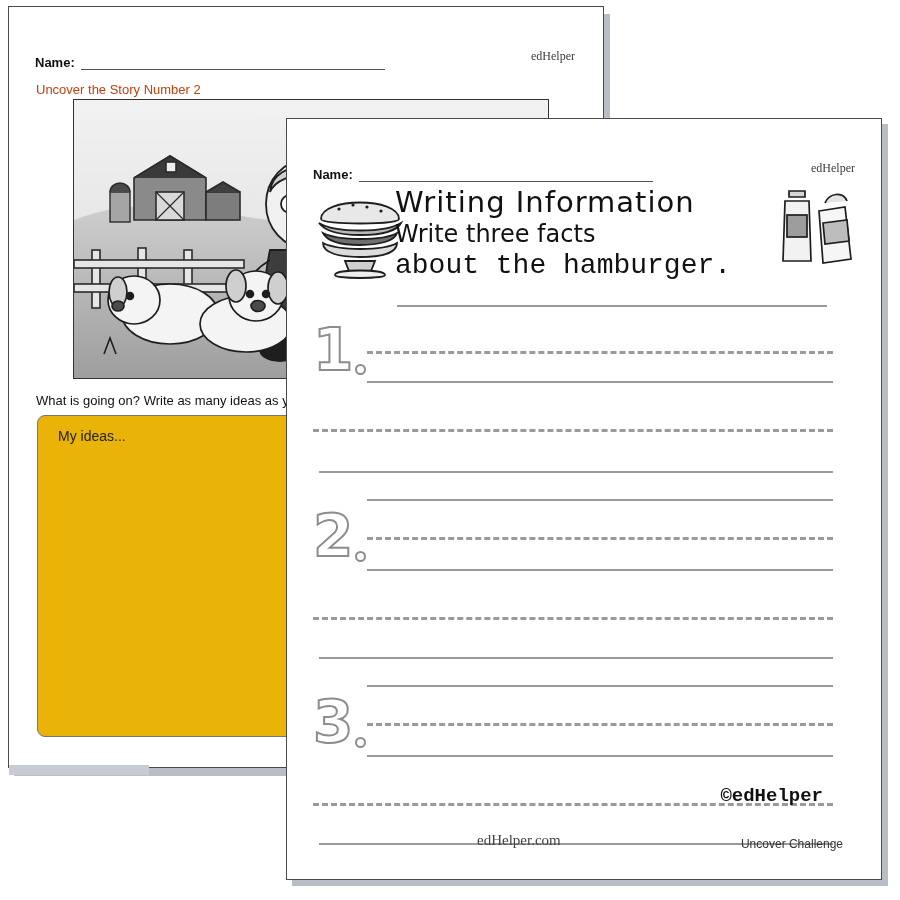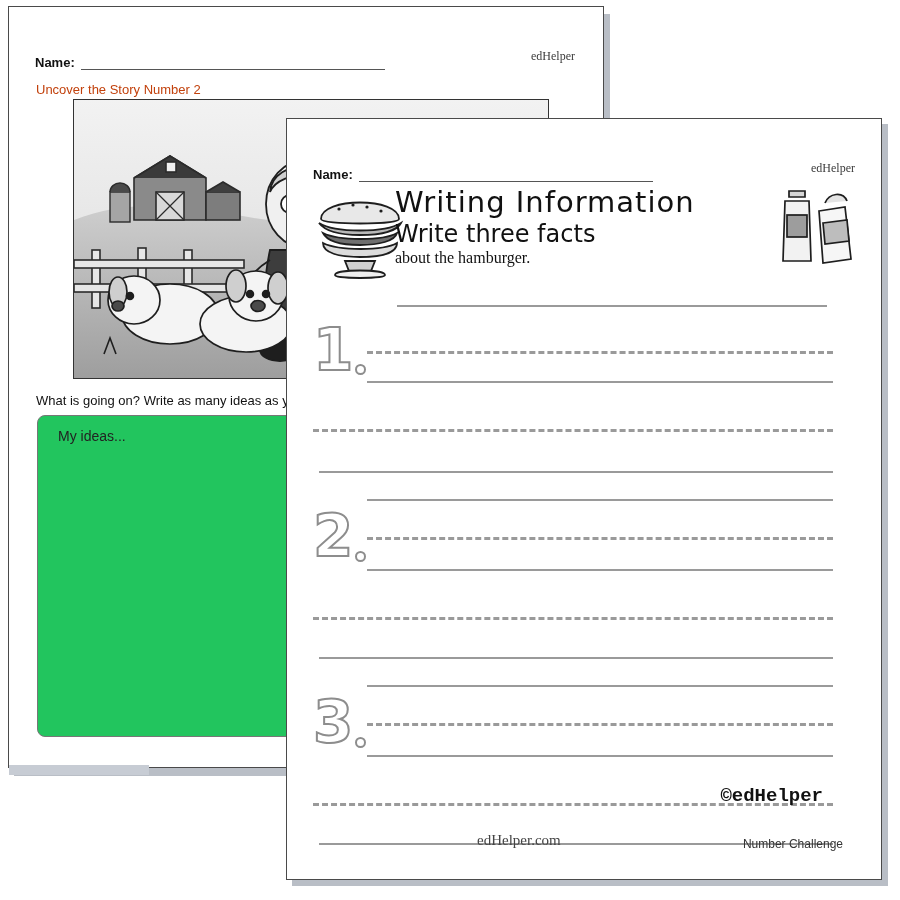--- a/index.html
+++ b/index.html
@@ -95,21 +95,21 @@
     white-space: nowrap;
   }
   #ideas-box {
     position: absolute;
     left: 28px;
     top: 408px;
     width: 482px;
     height: 320px;
     border: 1px solid #777;
     border-radius: 8px;
-    background: #22c55e;
+    background: #eab308;
   }
   #ideas-box .ideas-label {
     position: absolute;
     left: 20px;
     top: 12px;
     font-size: 14px;
     color: #222;
   }
   #back-sheet .edhelper-bottom {
     position: absolute;
@@ -188,22 +188,22 @@
     letter-spacing: 1px;
     line-height: 1.08;
   }
   .heading-line2 {
     font-family: "DejaVu Sans", sans-serif;
     font-size: 24px;
     line-height: 1.18;
     margin-top: 2px;
   }
   .heading-line3 {
-    font-family: Liberation Serif, serif;
-    font-size: 16px;
+    font-family: Liberation Mono, monospace;
+    font-size: 28px;
     line-height: 1.18;
   }
   .hamburger-art {
     position: absolute;
     left: 18px;
     top: 60px;
     width: 110px;
     height: 110px;
   }
   .condiments-art {
@@ -445,14 +445,14 @@
     <div class="numeral" style="left:26px; top:574px;">3</div>
     <div class="numeral-dot" style="left:68px; top:618px;"></div>
     <div class="dashed-line" style="left:80px; top:604px; width:466px;"></div>
     <div class="solid-line" style="left:80px; top:636px; width:466px;"></div>
     <div class="dashed-line" style="left:26px; top:684px; width:520px;"></div>
     <div class="solid-line" style="left:32px; top:724px; width:514px;"></div>
   </div>
 
   <div class="footer-copyright">©edHelper</div>
   <div class="footer-site">edHelper.com</div>
-  <div class="footer-challenge">Number Challenge</div>
+  <div class="footer-challenge">Uncover Challenge</div>
 </div>
 
 </body></html>

